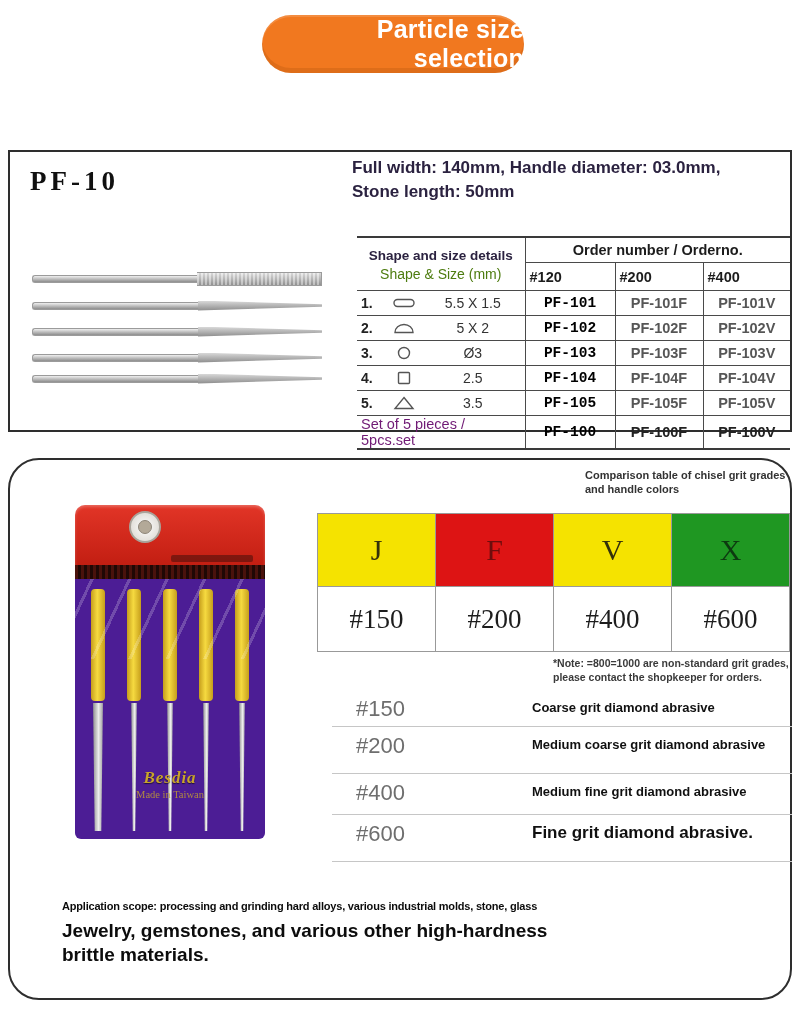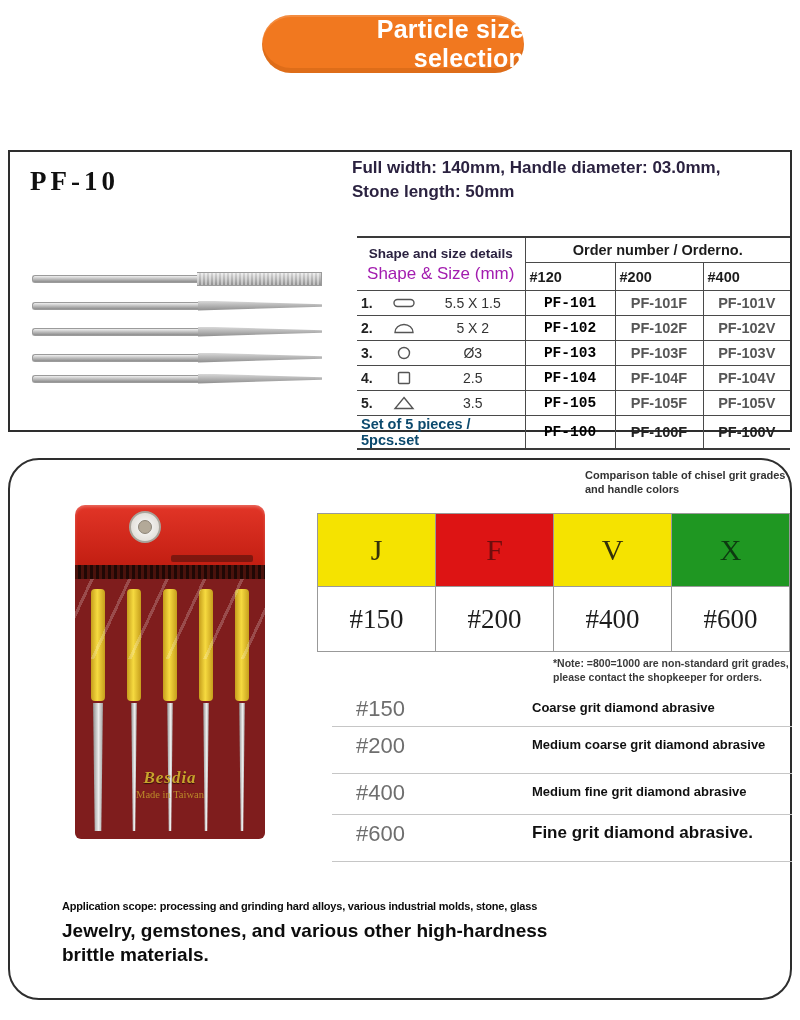--- a/index.html
+++ b/index.html
@@ -41,33 +41,33 @@
         color:#2b2240;line-height:24px;}
 
   
   .spec-table{position:absolute;left:347px;top:84px;border-collapse:collapse;
               table-layout:fixed;width:433px;border-top:2px solid #3a3a3a;border-bottom:2px solid #3a3a3a;}
   .spec-table td{border:1px solid #4a4a4a;padding:0 4px;font-size:14.5px;vertical-align:middle;}
   .spec-table td:first-child{border-left:none;}
   .spec-table td:last-child{border-right:none;}
   .shape-head{text-align:center;}
   .sh1{font-weight:bold;font-size:13.5px;color:#2b2240;padding-top:3px;}
-  .sh2{font-size:17px;color:#a21caf;padding:3px 0 2px;}
+  .sh2{font-size:14px;color:#4d7c0f;padding:3px 0 2px;}
   .order-head{text-align:center;font-weight:bold;font-size:14.5px;color:#1c1c1c;height:24px;}
   .grit-col{text-align:left;font-weight:bold;font-size:15px;color:#1c1c1c;height:27px;}
   .shape-cell{height:24px;}
   .shape-cell .in{display:flex;align-items:center;}
   .rnum{width:22px;font-weight:bold;color:#222;font-size:14px;}
   .ricon{width:42px;display:flex;justify-content:center;}
   .ricon svg{stroke:#555;fill:none;stroke-width:1.4;}
   .rsize{flex:1;text-align:center;color:#333;font-size:14px;}
   .oc1{text-align:center;font-weight:bold;color:#000;font-family:Liberation Mono, monospace;}
   .oc2{text-align:center;font-weight:bold;color:#565656;}
   .setrow td{height:26px;}
-  .set-label{font-weight:bold;font-size:13.5px;color:#0c4a6e;margin-left:9px;}
+  .set-label{font-weight:normal;font-size:13.5px;color:#701a75;margin-left:9px;}
   .setrow .oc2{color:#222;}
 
   
   .cmp-caption{position:absolute;left:575px;top:8px;width:205px;font-weight:bold;
                font-size:11px;line-height:14px;color:#333;}
 
   
   .color-table{position:absolute;left:307px;top:53px;border-collapse:collapse;table-layout:fixed;}
   .color-table td{border:1px solid #999;width:118px;text-align:center;
                   font-family:"Liberation Serif",serif;}
@@ -98,21 +98,21 @@
             background:linear-gradient(#e23527,#c11d11);border-radius:10px 10px 2px 2px;
             box-shadow:inset 0 2px 3px rgba(255,255,255,.25);}
   .eyelet{position:absolute;left:54px;top:6px;width:28px;height:28px;border-radius:50%;
           background:radial-gradient(#fdfdfd,#d8d4cc);border:2px solid #a9a49b;
           display:flex;align-items:center;justify-content:center;}
   .eyelet .hole{width:12px;height:12px;border-radius:50%;background:#b3a998;border:1px solid #8d8578;}
   .red-print{position:absolute;right:12px;bottom:6px;width:82px;height:7px;background:#5a120c;
              opacity:.65;filter:blur(.6px);border-radius:2px;}
   .serrated{position:absolute;left:0;top:60px;width:190px;height:14px;background:
       repeating-linear-gradient(90deg,#4a120c 0 3px,#200805 3px 6px);}
-  .black-card{position:absolute;left:0;top:74px;width:190px;height:260px;background:#7f1d1d;
+  .black-card{position:absolute;left:0;top:74px;width:190px;height:260px;background:#4c1d95;
               border-radius:0 0 6px 6px;overflow:hidden;}
   .sheen{position:absolute;left:0;top:0;width:190px;height:80px;opacity:.28;background:
       repeating-linear-gradient(115deg,rgba(255,255,255,.0) 0 14px,rgba(255,255,255,.75) 14px 17px,
       rgba(255,255,255,.0) 17px 34px);}
   .tools{position:absolute;left:0;top:10px;width:190px;height:250px;display:flex;
          justify-content:space-between;padding:0 16px;box-sizing:border-box;}
   .tool{display:flex;flex-direction:column;align-items:center;}
   .handle{width:14px;height:112px;border-radius:4px;
           background:linear-gradient(90deg,#c69e1c,#f6da40 45%,#c69e1c);}
   .blade{width:7px;height:128px;margin-top:2px;

